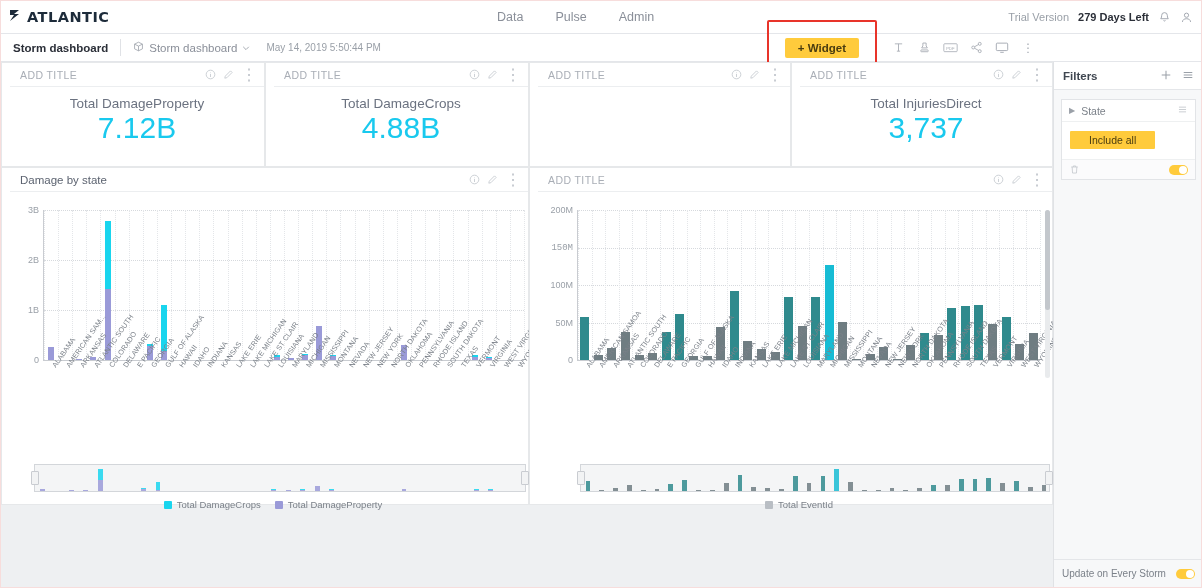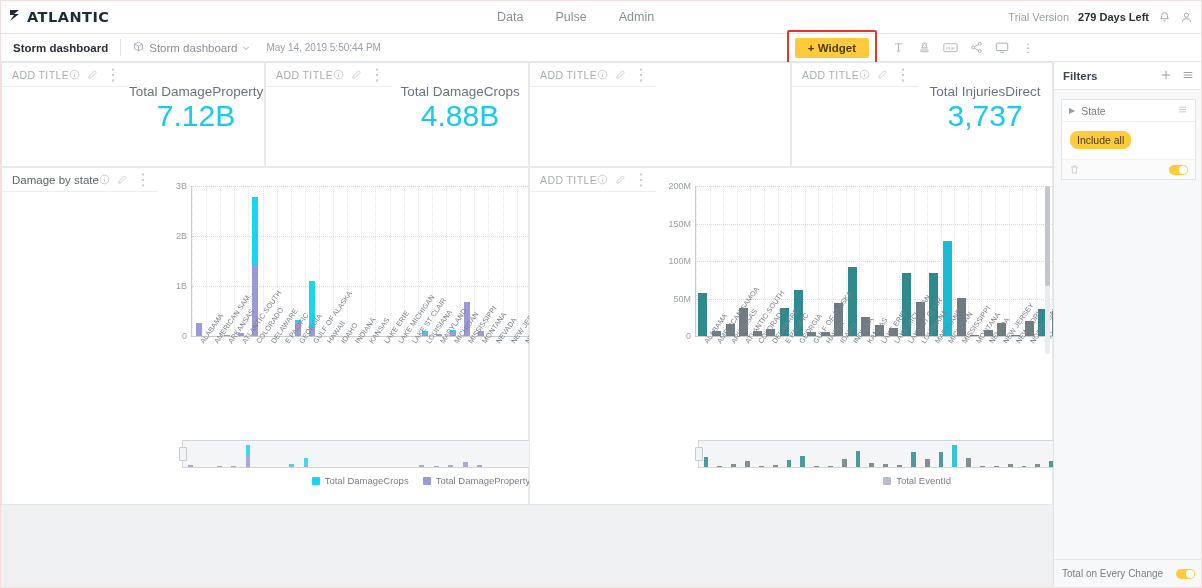--- a/index.html
+++ b/index.html
@@ -46,39 +46,39 @@
   .dashbar {
     height: 28px; display: flex; align-items: center;
     border-bottom: 1px solid #e4e6ea; background: #fff;
     padding-left: 12px; position: relative;
   }
   .dash-title { font-size: 11.5px; font-weight: 700; color: #2b2f38; }
   .vsep { width: 1px; height: 17px; background: #e0e2e6; margin: 0 12px; }
   .dash-sel { display: flex; align-items: center; gap: 5px; font-size: 11.5px; color: #8a8f99; cursor: pointer; }
   .dash-date { font-size: 10px; color: #9aa0a8; margin-left: 16px; }
   .toolbar { position: absolute; right: 160px; display: flex; align-items: center; gap: 0; }
-  .widget-btn-wrap { border: 2px solid #e8342a; padding: 6px; border-radius: 2px; margin-right: 8px; margin-left: 40px; }
+  .widget-btn-wrap { border: 2px solid #e8342a; padding: 16px; border-radius: 2px; margin-right: 8px; margin-left: 40px; }
   .widget-btn {
     background: #ffcb3c; color: #4a3c10; border: none; border-radius: 2px;
     font-size: 11.5px; font-weight: 700; padding: 4px 13px; cursor: pointer;
     font-family: "Liberation Sans", sans-serif;
   }
   .tb-ico {
     width: 26px; height: 22px; display: flex; align-items: center; justify-content: center;
     color: #a7acb4; cursor: pointer; font-size: 12px;
   }
 
   
   .body-wrap { display: flex; width: 1202px; height: 525px; }
   .canvas { width: 1052px; height: 525px; background: #eef0f2; position: relative; }
 
   
   .w {
     position: absolute; background: #fff; border: 1px solid #e6e8ea;
-    display: flex; flex-direction: row;
+    display: flex; flex-direction: column; padding-left: 8px;
   }
   .w-head {
     height: 24px; display: flex; align-items: center; padding: 0 7px 0 10px;
     border-bottom: 1px solid #eceef0; flex: 0 0 auto;
   }
   .w-title { font-size: 10.5px; color: #a9aeb6; letter-spacing: 0.4px; flex: 1; }
   .w-title.named { color: #5c6370; letter-spacing: 0; font-size: 11.5px; }
   .w-acts { display: flex; align-items: center; gap: 7px; color: #bfc4cb; }
   .w-acts span { cursor: pointer; display: inline-flex; }
 
@@ -128,21 +128,21 @@
   .f-card { margin: 9px 7px; background: #fff; border: 1px solid #e2e4e7; }
   .f-row {
     height: 22px; display: flex; align-items: center; padding: 0 7px;
     border-bottom: 1px solid #eef0f1; font-size: 10.5px; color: #7b8189;
   }
   .f-arrow { font-size: 8px; color: #9aa0a8; margin-right: 6px; }
   .f-name { flex: 1; }
   .f-body { padding: 8px 8px 10px; }
   .f-chip {
     background: #ffcb3c; color: #4a3c10; font-size: 10.5px;
-    padding: 3px 7px; display: inline-block; border-radius: 8px;
+    padding: 3px 19px; display: inline-block; border-radius: 1px;
   }
   .f-foot {
     height: 20px; display: flex; align-items: center; justify-content: space-between;
     padding: 0 7px; border-top: 1px solid #eef0f1; background: #fbfbfc;
   }
   .toggle { width: 19px; height: 10px; border-radius: 6px; background: #ffcb3c; position: relative; cursor: pointer; }
   .toggle::after {
     content: ""; position: absolute; right: 1px; top: 1px; width: 8px; height: 8px;
     background: #fff; border-radius: 50%;
   }
@@ -594,21 +594,21 @@
             <div class="bar" style="left: 382.765px; width: 9px; height: 54px; bottom: 0px; background: rgb(47, 138, 141);"></div>
             <div class="bar" style="left: 396.353px; width: 9px; height: 55.5px; bottom: 0px; background: rgb(47, 138, 141);"></div>
             <div class="bar" style="left: 409.941px; width: 9px; height: 36px; bottom: 0px; background: rgb(111, 125, 130);"></div>
             <div class="bar" style="left: 423.529px; width: 9px; height: 42.75px; bottom: 0px; background: rgb(47, 138, 141);"></div>
             <div class="bar" style="left: 437.118px; width: 9px; height: 15.75px; bottom: 0px; background: rgb(111, 125, 130);"></div>
             <div class="bar" style="left: 450.706px; width: 9px; height: 27px; bottom: 0px; background: rgb(111, 125, 130);"></div>
           </div>
           <div class="ylab" style="left: 0px; top: 168px; width: 35px;">0</div>
           <div class="ylab" style="left: 0px; top: 130.5px; width: 35px;">50M</div>
           <div class="ylab" style="left: 0px; top: 93px; width: 35px;">100M</div>
-          <div class="ylab" style="left: 0px; top: 55.5px; width: 35px;">150M</div>
+          <div class="ylab" style="left: 0px; top: 55.5px; width: 35px; font-family: Liberation Mono, monospace;">150M</div>
           <div class="ylab" style="left: 0px; top: 18px; width: 35px;">200M</div>
           <div class="axis" style="left: 39px; top: 18px; width: 1px; height: 150px;"></div>
           <div class="axis" style="left: 39px; top: 168px; width: 463px; height: 1px;"></div>
           <div class="xlab" style="left: 45.7941px; top: 172px;">ALABAMA</div>
           <div class="xlab" style="left: 59.3824px; top: 172px;">AMERICAN SAMOA</div>
           <div class="xlab" style="left: 72.9706px; top: 172px;">ARKANSAS</div>
           <div class="xlab" style="left: 86.5588px; top: 172px;">ATLANTIC SOUTH</div>
           <div class="xlab" style="left: 100.147px; top: 172px;">COLORADO</div>
           <div class="xlab" style="left: 113.735px; top: 172px;">DELAWARE</div>
           <div class="xlab" style="left: 127.324px; top: 172px;">E PACIFIC</div>
@@ -725,18 +725,18 @@
         <span>
           <svg width="11" height="11" viewBox="0 0 14 14" fill="none" stroke="#c3c7cc" stroke-width="1">
               <path d="M2.8 3.8h8.4M5.5 3.8V2.5h3v1.3M4 3.8l.5 7.7h5l.5-7.7"></path>
             </svg>
         </span>
         <span class="toggle"></span>
       </div>
     </div>
 
     <div class="f-bottom">
-      <span class="f-bottom-label">Total on Every Change</span>
+      <span class="f-bottom-label">Update on Every Storm</span>
       <span class="toggle"></span>
     </div>
   </div>
 
 </div>
 
 </body></html>

